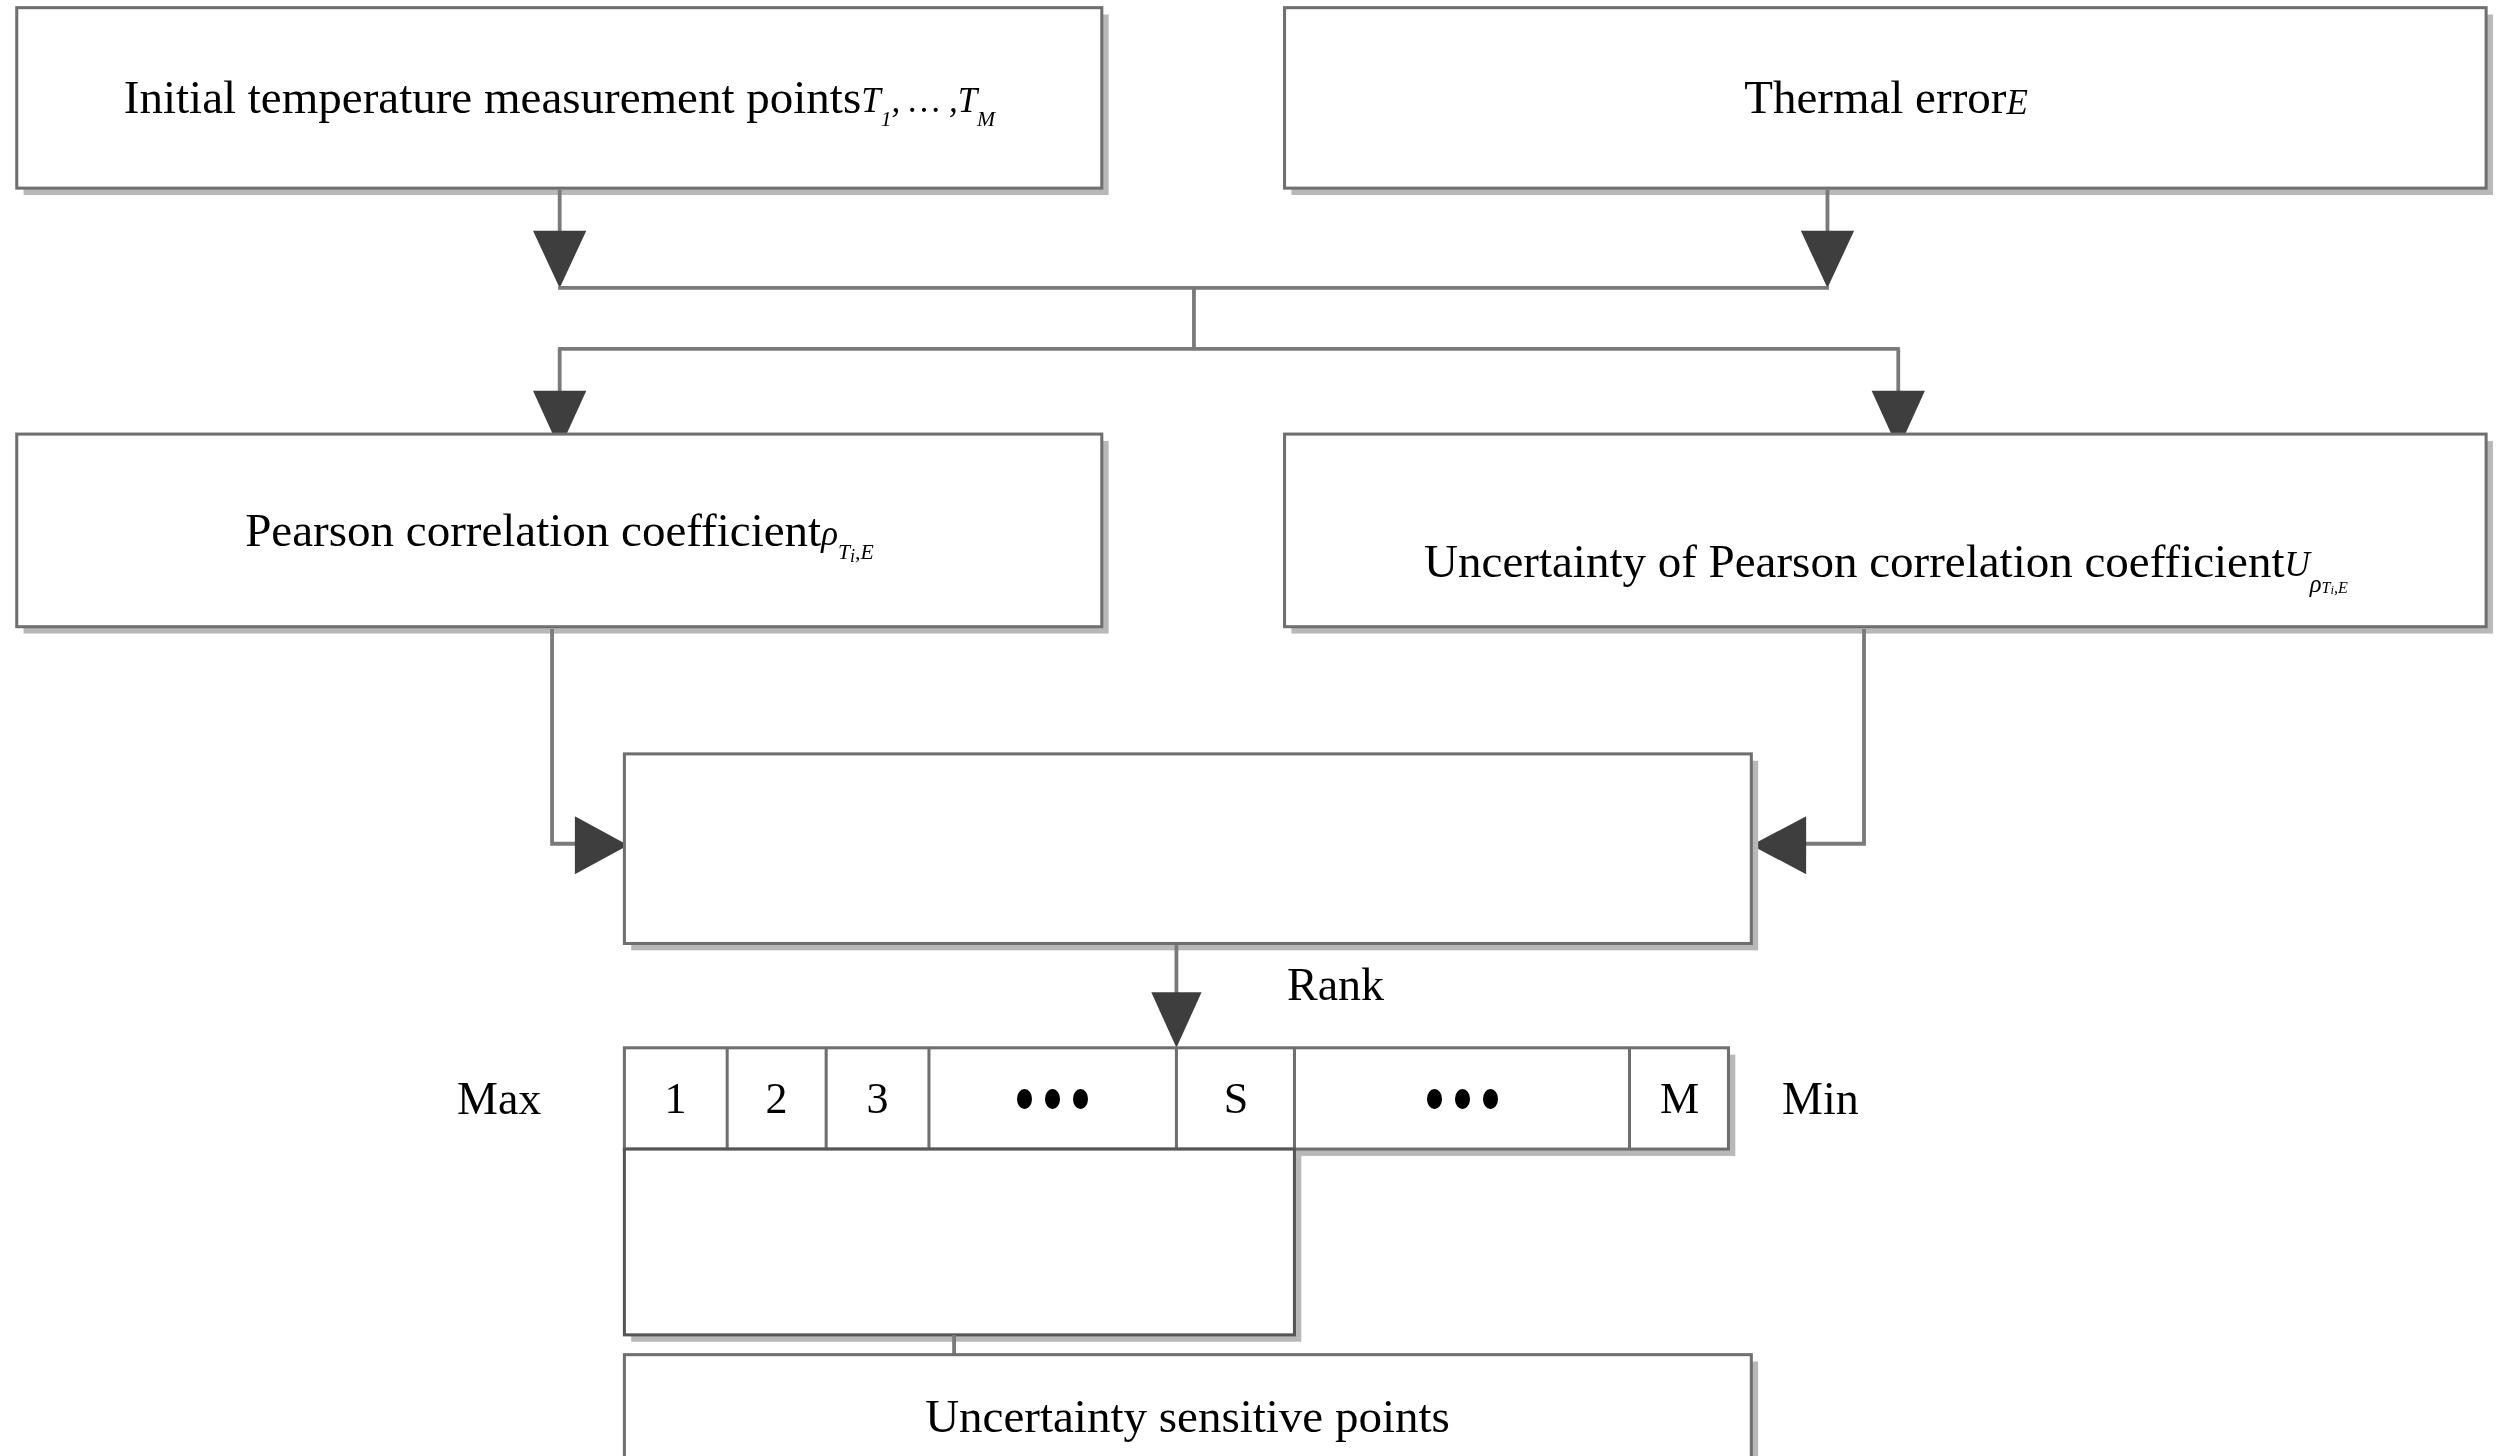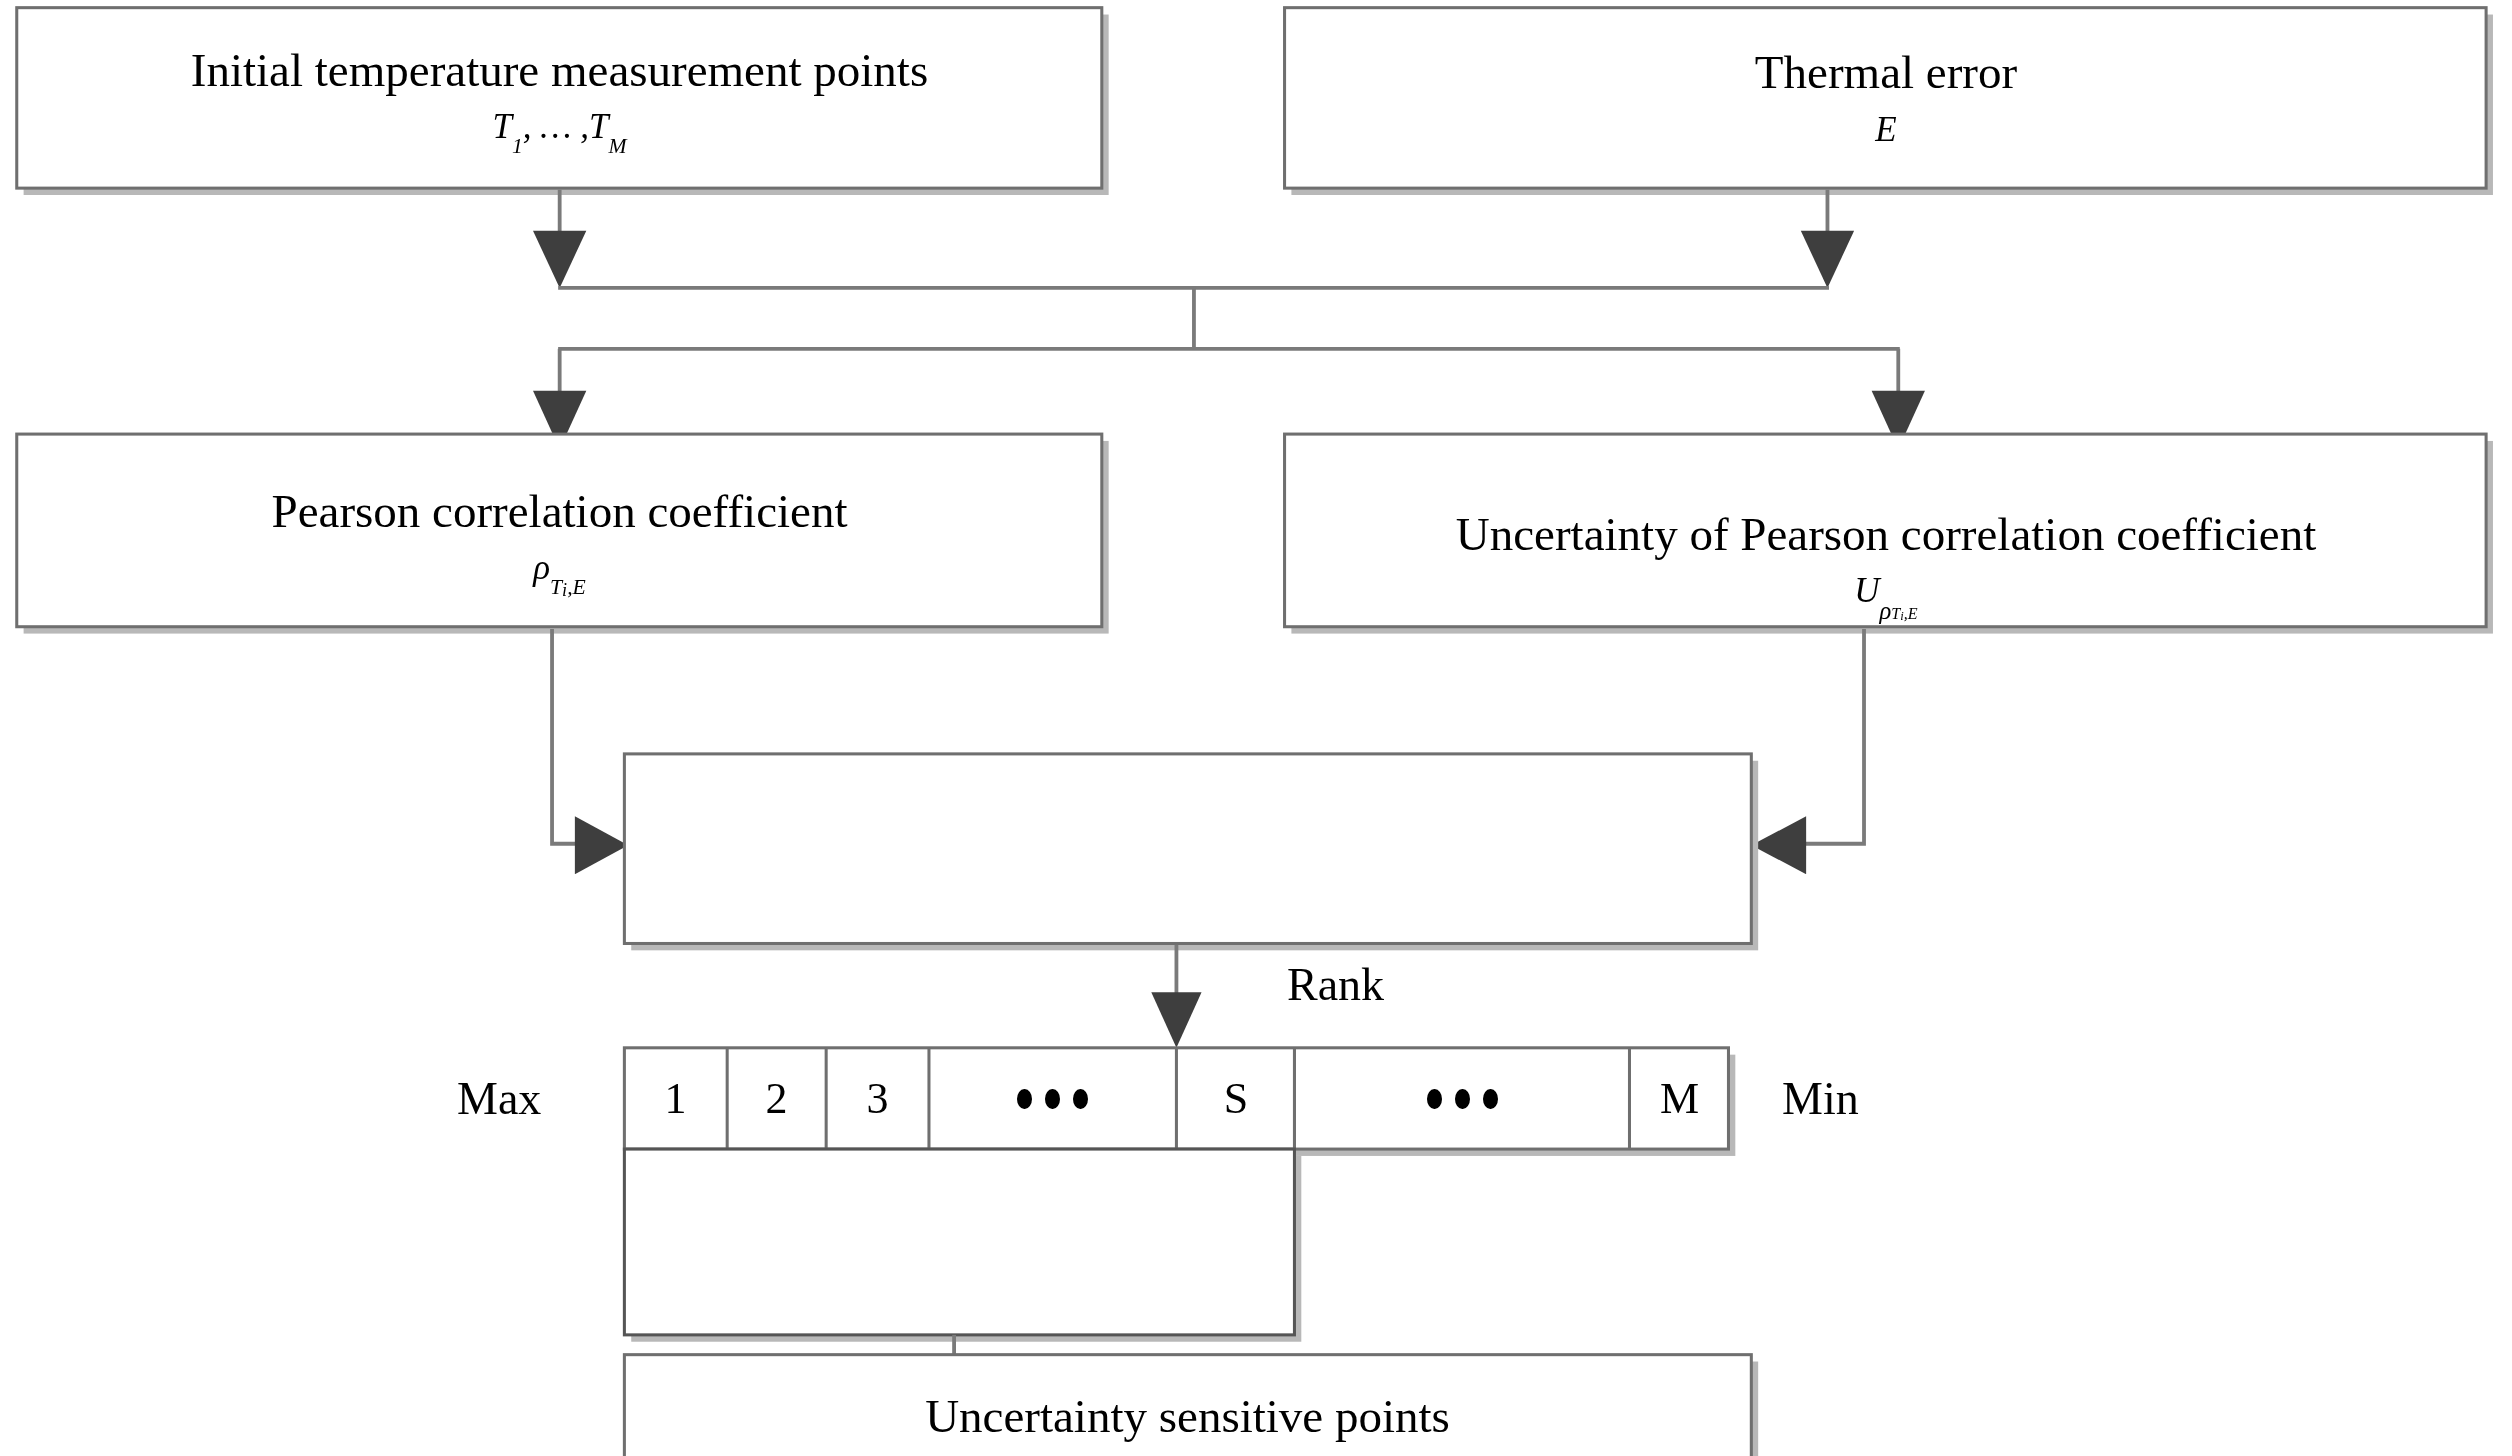--- a/index.html
+++ b/index.html
@@ -22,21 +22,21 @@
   svg.layer {
     position: absolute;
     top: 0;
     left: 0;
     width: 2512px;
     height: 1456px;
   }
   .boxtext {
     position: absolute;
     display: flex;
-    flex-direction: column;
+    flex-direction: row;
     align-items: center;
     justify-content: center;
     text-align: right;
     color: #000000;
     line-height: 1.12;
   }
   .title-line {
     font-size: 47px;
     white-space: nowrap;
   }
@@ -209,21 +209,21 @@
     <div class="sym-line">
       <span>T</span><span class="sub">1</span><span>, … ,</span><span>T</span><span class="sub">M</span>
     </div>
   </div>
 
   <div class="boxtext" style="left:1285px; top:7.6px; width:1202px; height:180px;">
     <div class="title-line">Thermal error</div>
     <div class="sym-line">E</div>
   </div>
 
-  <div class="boxtext" style="left:17px; top:434px; width:1085px; height:193px;margin-top:8px;">
+  <div class="boxtext" style="left:17px; top:434px; width:1085px; height:193px;">
     <div class="title-line">Pearson correlation coefficient</div>
     <div class="sym-line">
       <span>ρ</span><span class="sub">T</span><span class="sub2">i</span><span class="sub">,E</span>
     </div>
   </div>
 
   <div class="boxtext" style="left:1285px; top:434px; width:1202px; height:193px;margin-top:31px;">
     <div class="title-line">Uncertainty of Pearson correlation coefficient</div>
     <div class="sym-line">
       <span>U</span><span class="sub" style="font-size:0.70em; top:0.36em;">ρ</span><span class="sub" style="font-size:0.46em; top:0.56em;">T</span><span class="sub2" style="font-size:0.36em; top:0.82em;">i</span><span class="sub" style="font-size:0.46em; top:0.56em;">,E</span>

